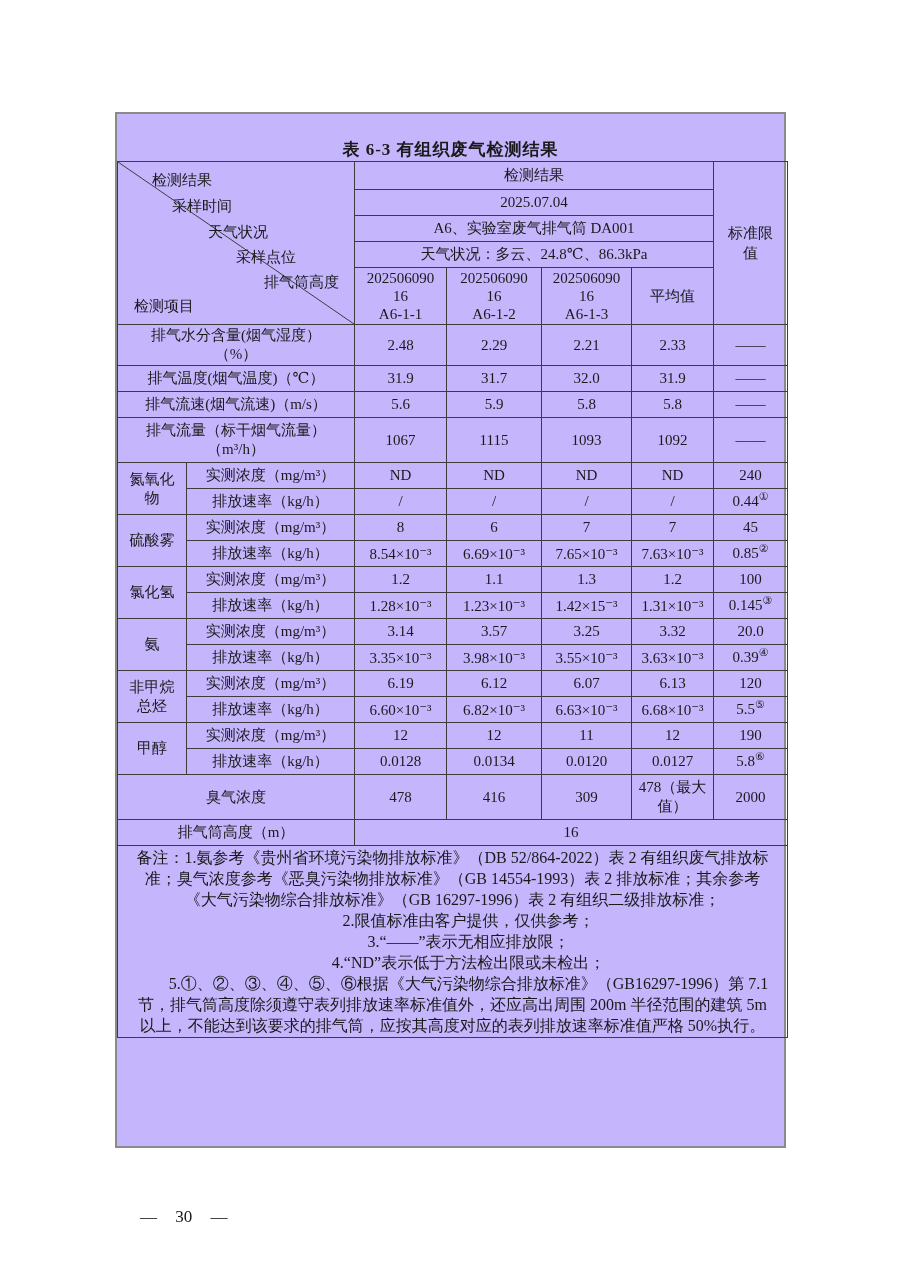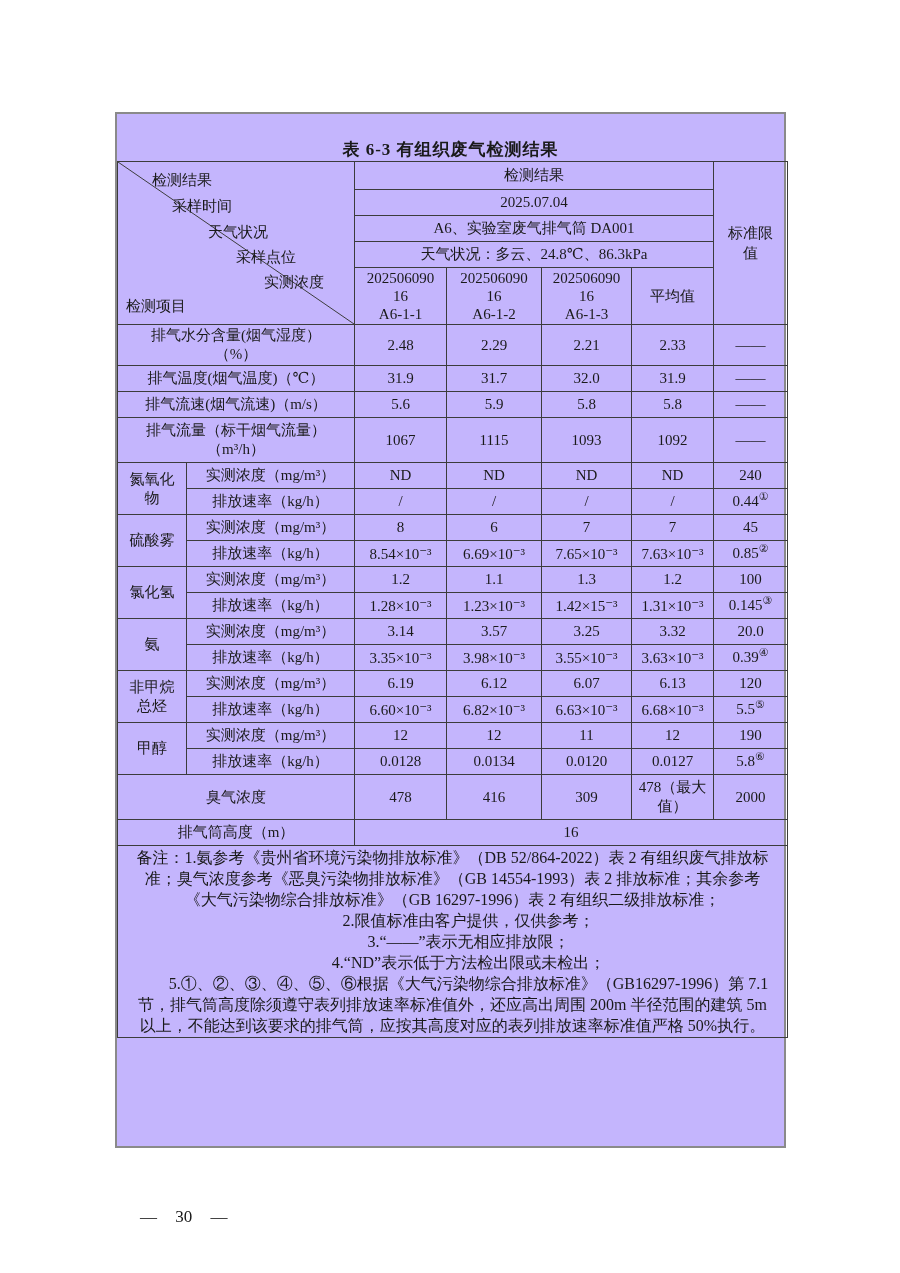--- a/index.html
+++ b/index.html
@@ -21,21 +21,21 @@
     border:1px solid #3c3c3c;text-align:center;vertical-align:middle;
     font-size:15px;padding:1px 2px;overflow:hidden;
   }
   tr.h28{height:28px;} tr.h26{height:26px;} tr.h40{height:40px;}
   tr.h45{height:45px;} tr.h56{height:56px;}
   td.corner{position:relative;padding:0;}
   td.corner svg{position:absolute;left:0;top:0;width:100%;height:100%;}
   td.corner .dl{position:absolute;font-size:15px;white-space:nowrap;}
   .dl0{left:34px;top:9px;} .dl1{left:54px;top:35px;} .dl2{left:90px;top:61px;}
   .dl3{left:118px;top:86px;} .dl4{left:146px;top:111px;}
-  .dlp{left:8px;top:135px;font-family:Liberation Serif, serif;}
+  .dlp{left:16px;top:135px;font-family:Liberation Serif, serif;}
   td.limit-head div{line-height:20px;}
   td.sample div{line-height:18px;}
   sup{font-size:11px;line-height:0;}
   td.notes{
     text-align:left;vertical-align:top;padding:5px 8px 4px 8px;height:180px;
   }
   td.notes div{line-height:21px;font-size:16px;}
   .footer{
     position:absolute;left:140px;top:1196px;font-size:17px;word-spacing:14px;margin-top:11px;
   }
@@ -59,21 +59,21 @@
     <tbody id="table-body">
       <tr class="h28">
         <td class="corner" colspan="2" rowspan="5">
           <svg viewBox="0 0 237 162" preserveAspectRatio="none">
             <line x1="0" y1="0" x2="237" y2="162" stroke="#3c3c3c" stroke-width="1"></line>
           </svg>
           <span class="dl dl0">检测结果</span>
           <span class="dl dl1">采样时间</span>
           <span class="dl dl2">天气状况</span>
           <span class="dl dl3">采样点位</span>
-          <span class="dl dl4">实测浓度</span>
+          <span class="dl dl4">排气筒高度</span>
           <span class="dl dlp">检测项目</span>
         </td>
         <td colspan="4">检测结果</td>
         <td class="limit-head" rowspan="5">
           <div>标准限</div>
           <div>值</div>
         </td>
       </tr>
       <tr class="h26">
         <td colspan="4">2025.07.04</td>

